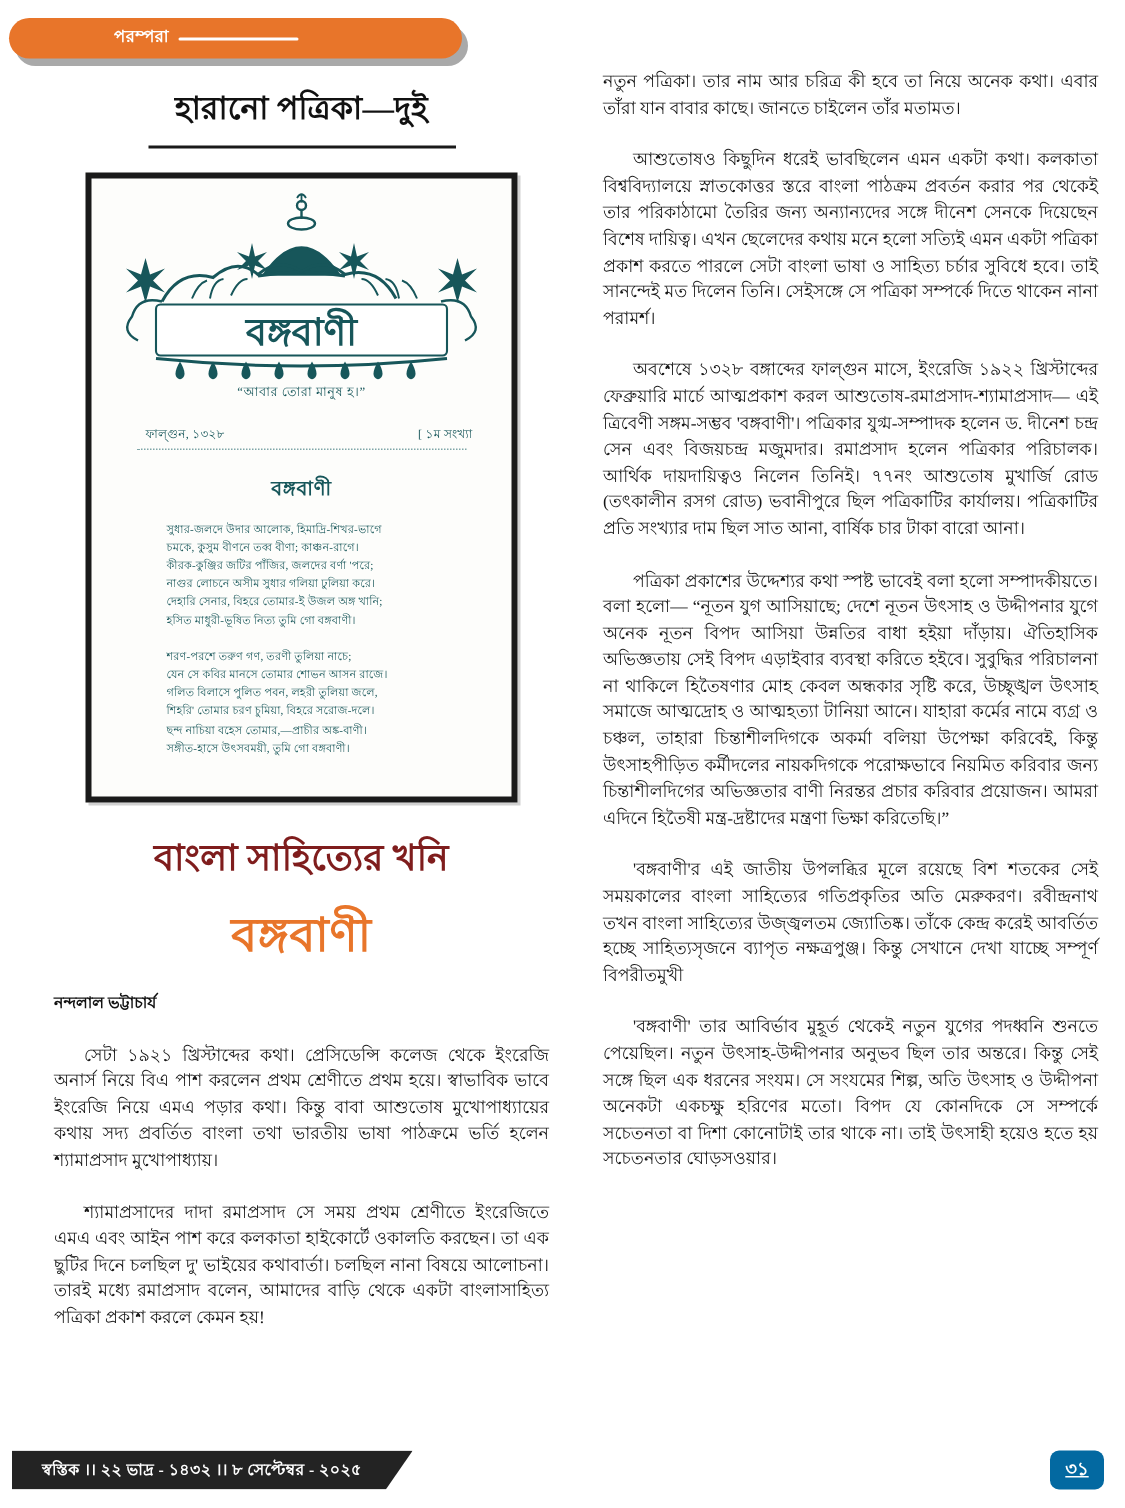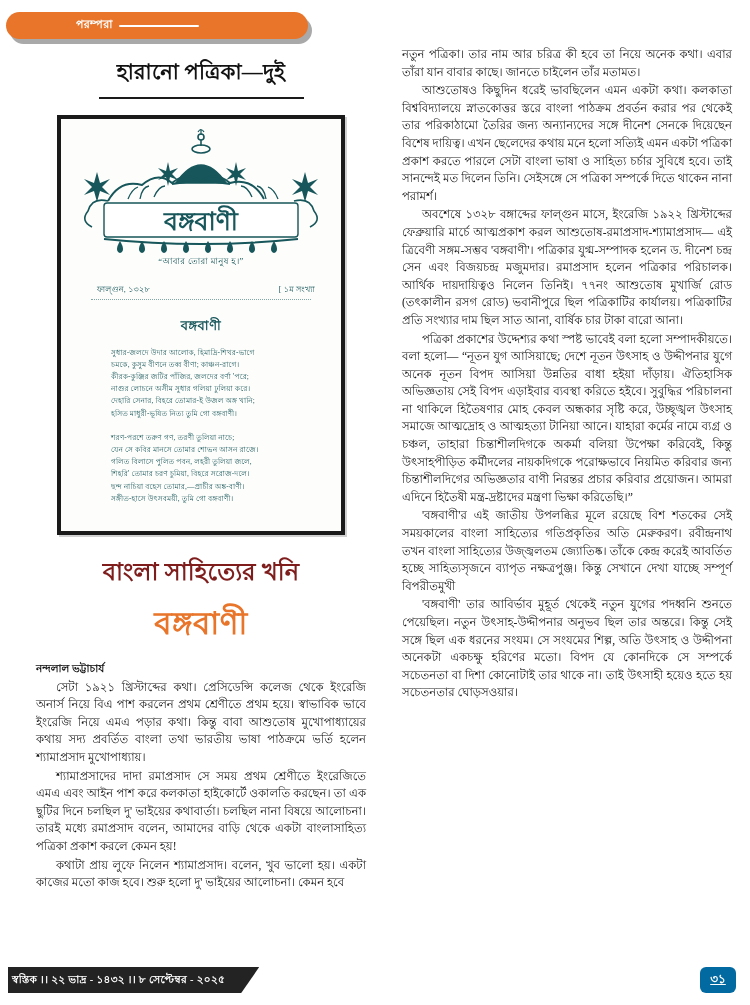--- a/index.html
+++ b/index.html
@@ -150,31 +150,31 @@
     margin-top:10px;
   }
 
   
   p.body {
     font-size:11.6px;
     line-height:17.6px;
     text-align:justify;
     text-indent:20px;
     color:#161616;
-    margin-top:1px;
+    margin-top:17px;
     hyphens:none;
   }
   .col-right p.body:first-child { text-indent:0; margin-top:0; }
 
   
   .footer-ribbon {
     position:absolute; left:8px; bottom:12px;
     height:26px;
     background:#232323;
-    padding:0 34px 0 4px;
+    padding:0 34px 0 20px;
     display:flex; align-items:center;
     clip-path:polygon(0 0, 100% 0, calc(100% - 18px) 100%, 0 100%);
   }
   .footer-text {
     color:#ffffff;
     font-size:10.5px;
     font-weight:bold;
     letter-spacing:.3px;
     white-space:nowrap;
   }
@@ -284,21 +284,20 @@
 
       </div>
     </div>
 
     <div class="headline-kicker">বাংলা সাহিত্যের খনি</div>
     <div class="headline-main">বঙ্গবাণী</div>
     <div class="byline">নন্দলাল ভট্টাচার্য</div>
 
     <p class="body">সেটা ১৯২১ খ্রিস্টাব্দের কথা। প্রেসিডেন্সি কলেজ থেকে ইংরেজি অনার্স নিয়ে বিএ পাশ করলেন প্রথম শ্রেণীতে প্রথম হয়ে। স্বাভাবিক ভাবে ইংরেজি নিয়ে এমএ পড়ার কথা। কিন্তু বাবা আশুতোষ মুখোপাধ্যায়ের কথায় সদ্য প্রবর্তিত বাংলা তথা ভারতীয় ভাষা পাঠক্রমে ভর্তি হলেন শ্যামাপ্রসাদ মুখোপাধ্যায়।</p>
     <p class="body">শ্যামাপ্রসাদের দাদা রমাপ্রসাদ সে সময় প্রথম শ্রেণীতে ইংরেজিতে এমএ এবং আইন পাশ করে কলকাতা হাইকোর্টে ওকালতি করছেন। তা এক ছুটির দিনে চলছিল দু' ভাইয়ের কথাবার্তা। চলছিল নানা বিষয়ে আলোচনা। তারই মধ্যে রমাপ্রসাদ বলেন, আমাদের বাড়ি থেকে একটা বাংলাসাহিত্য পত্রিকা প্রকাশ করলে কেমন হয়!</p>
-    <p class="body">কথাটা প্রায় লুফে নিলেন শ্যামাপ্রসাদ। বলেন, খুব ভালো হয়। একটা কাজের মতো কাজ হবে। শুরু হলো দু' ভাইয়ের আলোচনা। কেমন হবে</p>
   </div>
 
   <div class="col col-right">
     <p class="body">নতুন পত্রিকা। তার নাম আর চরিত্র কী হবে তা নিয়ে অনেক কথা। এবার তাঁরা যান বাবার কাছে। জানতে চাইলেন তাঁর মতামত।</p>
     <p class="body">আশুতোষও কিছুদিন ধরেই ভাবছিলেন এমন একটা কথা। কলকাতা বিশ্ববিদ্যালয়ে স্নাতকোত্তর স্তরে বাংলা পাঠক্রম প্রবর্তন করার পর থেকেই তার পরিকাঠামো তৈরির জন্য অন্যান্যদের সঙ্গে দীনেশ সেনকে দিয়েছেন বিশেষ দায়িত্ব। এখন ছেলেদের কথায় মনে হলো সত্যিই এমন একটা পত্রিকা প্রকাশ করতে পারলে সেটা বাংলা ভাষা ও সাহিত্য চর্চার সুবিধে হবে। তাই সানন্দেই মত দিলেন তিনি। সেইসঙ্গে সে পত্রিকা সম্পর্কে দিতে থাকেন নানা পরামর্শ।</p>
     <p class="body">অবশেষে ১৩২৮ বঙ্গাব্দের ফাল্গুন মাসে, ইংরেজি ১৯২২ খ্রিস্টাব্দের ফেব্রুয়ারি মার্চে আত্মপ্রকাশ করল আশুতোষ-রমাপ্রসাদ-শ্যামাপ্রসাদ— এই ত্রিবেণী সঙ্গম-সম্ভব 'বঙ্গবাণী'। পত্রিকার যুগ্ম-সম্পাদক হলেন ড. দীনেশ চন্দ্র সেন এবং বিজয়চন্দ্র মজুমদার। রমাপ্রসাদ হলেন পত্রিকার পরিচালক। আর্থিক দায়দায়িত্বও নিলেন তিনিই। ৭৭নং আশুতোষ মুখার্জি রোড (তৎকালীন রসগ রোড) ভবানীপুরে ছিল পত্রিকাটির কার্যালয়। পত্রিকাটির প্রতি সংখ্যার দাম ছিল সাত আনা, বার্ষিক চার টাকা বারো আনা।</p>
     <p class="body">পত্রিকা প্রকাশের উদ্দেশ্যর কথা স্পষ্ট ভাবেই বলা হলো সম্পাদকীয়তে। বলা হলো— “নূতন যুগ আসিয়াছে; দেশে নূতন উৎসাহ ও উদ্দীপনার যুগে অনেক নূতন বিপদ আসিয়া উন্নতির বাধা হইয়া দাঁড়ায়। ঐতিহাসিক অভিজ্ঞতায় সেই বিপদ এড়াইবার ব্যবস্থা করিতে হইবে। সুবুদ্ধির পরিচালনা না থাকিলে হিতৈষণার মোহ কেবল অন্ধকার সৃষ্টি করে, উচ্ছৃঙ্খল উৎসাহ সমাজে আত্মদ্রোহ ও আত্মহত্যা টানিয়া আনে। যাহারা কর্মের নামে ব্যগ্র ও চঞ্চল, তাহারা চিন্তাশীলদিগকে অকর্মা বলিয়া উপেক্ষা করিবেই, কিন্তু উৎসাহপীড়িত কর্মীদলের নায়কদিগকে পরোক্ষভাবে নিয়মিত করিবার জন্য চিন্তাশীলদিগের অভিজ্ঞতার বাণী নিরন্তর প্রচার করিবার প্রয়োজন। আমরা এদিনে হিতৈষী মন্ত্র-দ্রষ্টাদের মন্ত্রণা ভিক্ষা করিতেছি।”</p>
     <p class="body">'বঙ্গবাণী'র এই জাতীয় উপলব্ধির মূলে রয়েছে বিশ শতকের সেই সময়কালের বাংলা সাহিত্যের গতিপ্রকৃতির অতি মেরুকরণ। রবীন্দ্রনাথ তখন বাংলা সাহিত্যের উজ্জ্বলতম জ্যোতিষ্ক। তাঁকে কেন্দ্র করেই আবর্তিত হচ্ছে সাহিত্যসৃজনে ব্যাপৃত নক্ষত্রপুঞ্জ। কিন্তু সেখানে দেখা যাচ্ছে সম্পূর্ণ বিপরীতমুখী</p>
     <p class="body">'বঙ্গবাণী' তার আবির্ভাব মুহূর্ত থেকেই নতুন যুগের পদধ্বনি শুনতে পেয়েছিল। নতুন উৎসাহ-উদ্দীপনার অনুভব ছিল তার অন্তরে। কিন্তু সেই সঙ্গে ছিল এক ধরনের সংযম। সে সংযমের শিল্প, অতি উৎসাহ ও উদ্দীপনা অনেকটা একচক্ষু হরিণের মতো। বিপদ যে কোনদিকে সে সম্পর্কে সচেতনতা বা দিশা কোনোটাই তার থাকে না। তাই উৎসাহী হয়েও হতে হয় সচেতনতার ঘোড়সওয়ার।</p>
   </div>

